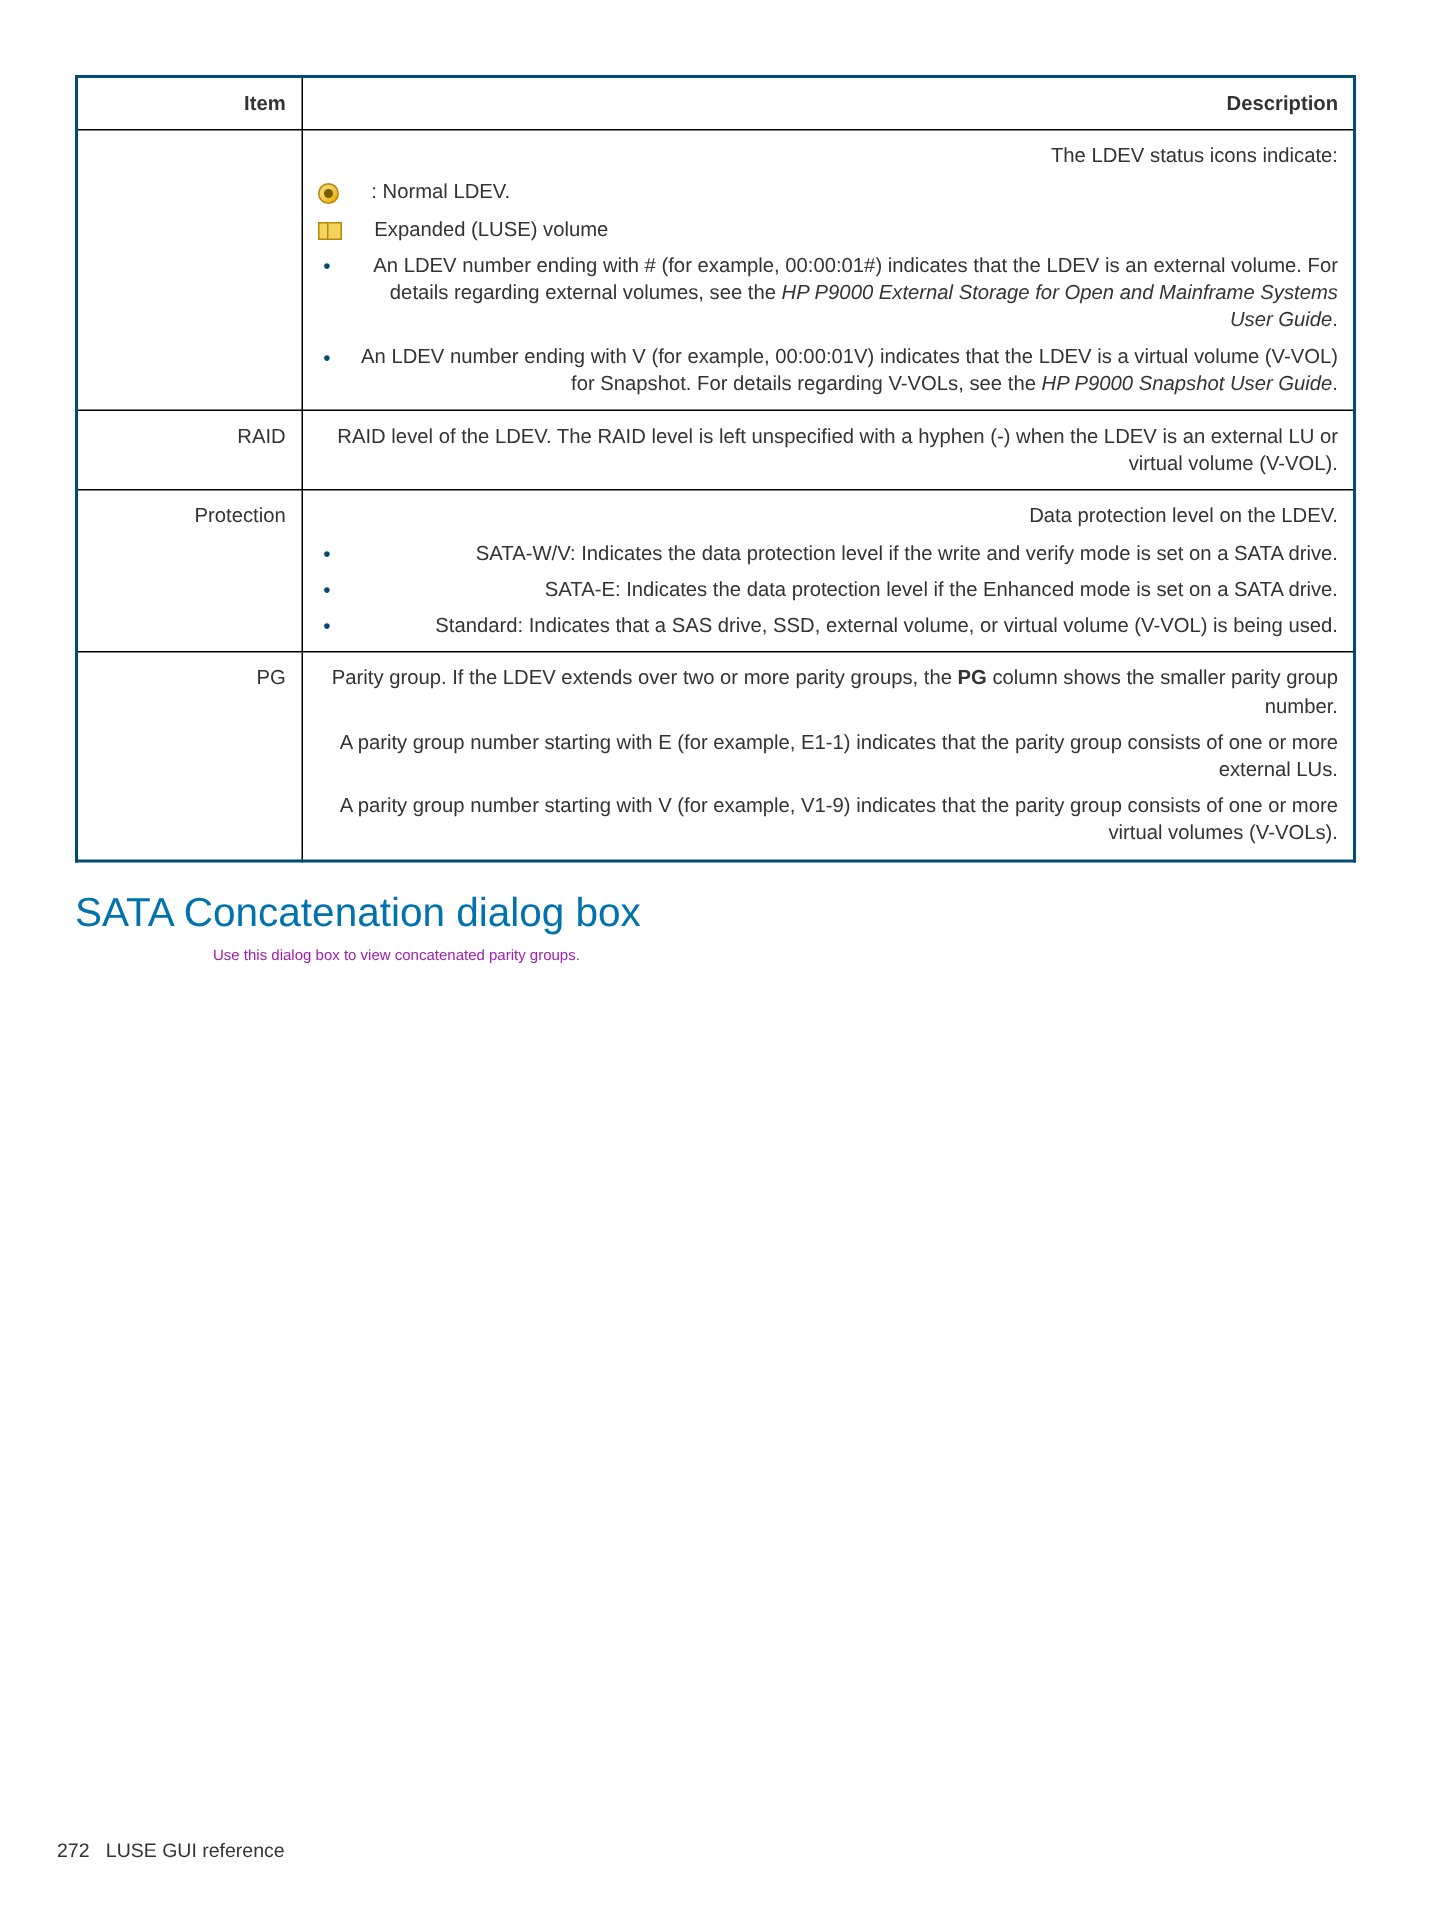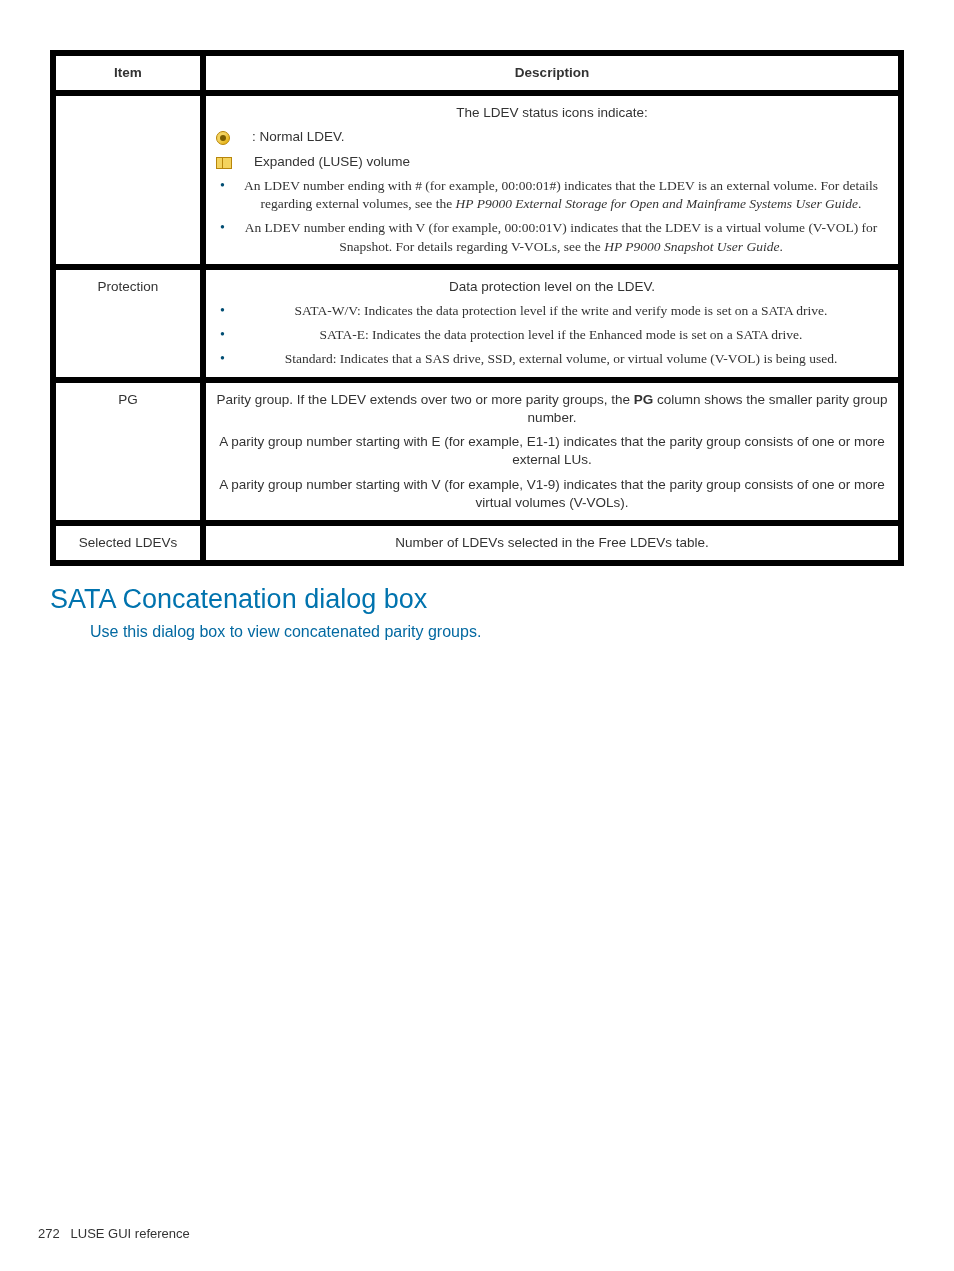--- a/index.html
+++ b/index.html
@@ -16,44 +16,43 @@
       width: 954px;
       min-height: 1271px;
       position: relative;
     }
     table {
       border-collapse: collapse;
       width: 100%;
       border: 2px solid #004d73;
     }
     th, td {
-      border: 6px solid #000000;
+      border: 1px solid #000000;
       padding: 8px 10px;
-      text-align: center;
+      text-align: right;
       vertical-align: top;
       font-size: 13.5px;
       line-height: 1.35;
     }
     th {
       font-weight: bold;
       background: #fff;
     }
     th:first-child, td:first-child {
       width: 150px;
     }
     .desc-block {
       margin-bottom: 6px;
     }
     .desc-block:last-child {
       margin-bottom: 0;
     }
     ul {
       list-style: none;
       padding-left: 0;
-      font-family: Liberation Serif, serif;
     }
     ul li {
       position: relative;
       padding-left: 18px;
       margin-bottom: 6px;
     }
     ul li:last-child {
       margin-bottom: 0;
     }
     ul li::before {
@@ -121,23 +120,23 @@
       font-weight: bold;
     }
     h2.section-heading {
       color: #0073ae;
       font-weight: normal;
       font-size: 27px;
       margin-top: 18px;
       margin-bottom: 8px;
     }
     p.body-text {
-      font-size: 16px;
-      margin-left: 40px;
-      color: #0369a1;
+      font-size: 10px;
+      margin-left: 92px;
+      color: #a21caf;
     }
     .footer {
       position: absolute;
       bottom: 30px;
       left: 38px;
       font-size: 13px;
       color: #333;
     }
   </style>
 </head>
@@ -167,44 +166,44 @@
           <li>
             <span>An LDEV number ending with # (for example, 00:00:01#) indicates that the LDEV is an external volume. For details regarding external volumes, see the </span><span class="italic">HP P9000 External Storage for Open and Mainframe Systems User Guide</span><span>.</span>
           </li>
           <li>
             <span>An LDEV number ending with V (for example, 00:00:01V) indicates that the LDEV is a virtual volume (V-VOL) for Snapshot. For details regarding V-VOLs, see the </span><span class="italic">HP P9000 Snapshot User Guide</span><span>.</span>
           </li>
         </ul>
       </td>
     </tr>
     <tr>
+      <td>RAID</td>
+      <td>RAID level of the LDEV. The RAID level is left unspecified with a hyphen (-) when the LDEV is an external LU or virtual volume (V-VOL).</td>
+    </tr>
+    <tr>
       <td>Protection</td>
       <td>
         <div class="desc-block">Data protection level on the LDEV.</div>
         <ul>
           <li>SATA-W/V: Indicates the data protection level if the write and verify mode is set on a SATA drive.</li>
           <li>SATA-E: Indicates the data protection level if the Enhanced mode is set on a SATA drive.</li>
           <li>Standard: Indicates that a SAS drive, SSD, external volume, or virtual volume (V-VOL) is being used.</li>
         </ul>
       </td>
     </tr>
     <tr>
       <td>PG</td>
       <td>
         <div class="desc-block">
           <span>Parity group. If the LDEV extends over two or more parity groups, the </span><span class="bold">PG</span><span> column shows the smaller parity group number.</span>
         </div>
         <div class="desc-block">A parity group number starting with E (for example, E1-1) indicates that the parity group consists of one or more external LUs.</div>
         <div class="desc-block">A parity group number starting with V (for example, V1-9) indicates that the parity group consists of one or more virtual volumes (V-VOLs).</div>
       </td>
     </tr>
-    <tr>
-      <td>Selected LDEVs</td>
-      <td>Number of LDEVs selected in the Free LDEVs table.</td>
-    </tr>
   </tbody>
 </table>
 
 <h2 class="section-heading">SATA Concatenation dialog box</h2>
 <p class="body-text">Use this dialog box to view concatenated parity groups.</p>
 
 <div class="footer">
   <span>272</span>&nbsp;&nbsp;&nbsp;<span>LUSE GUI reference</span>
 </div>
 

